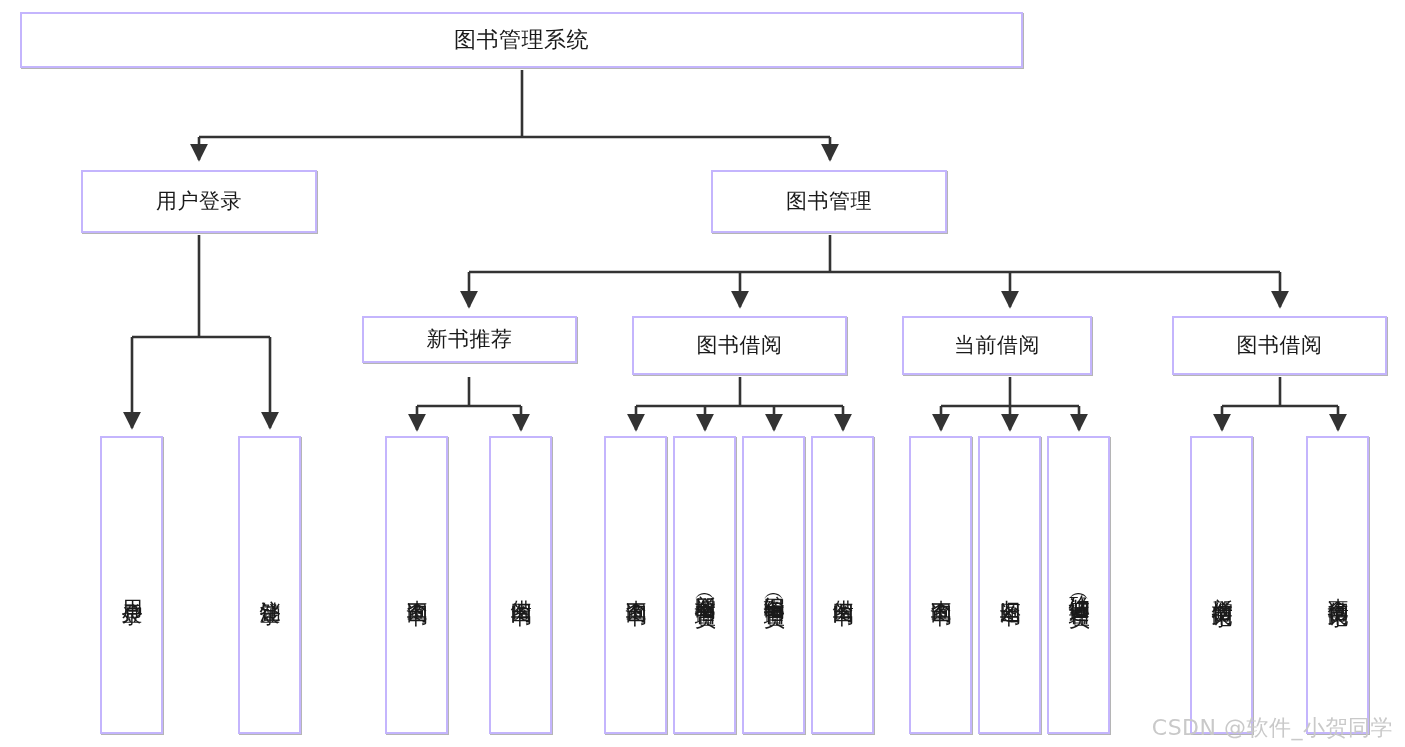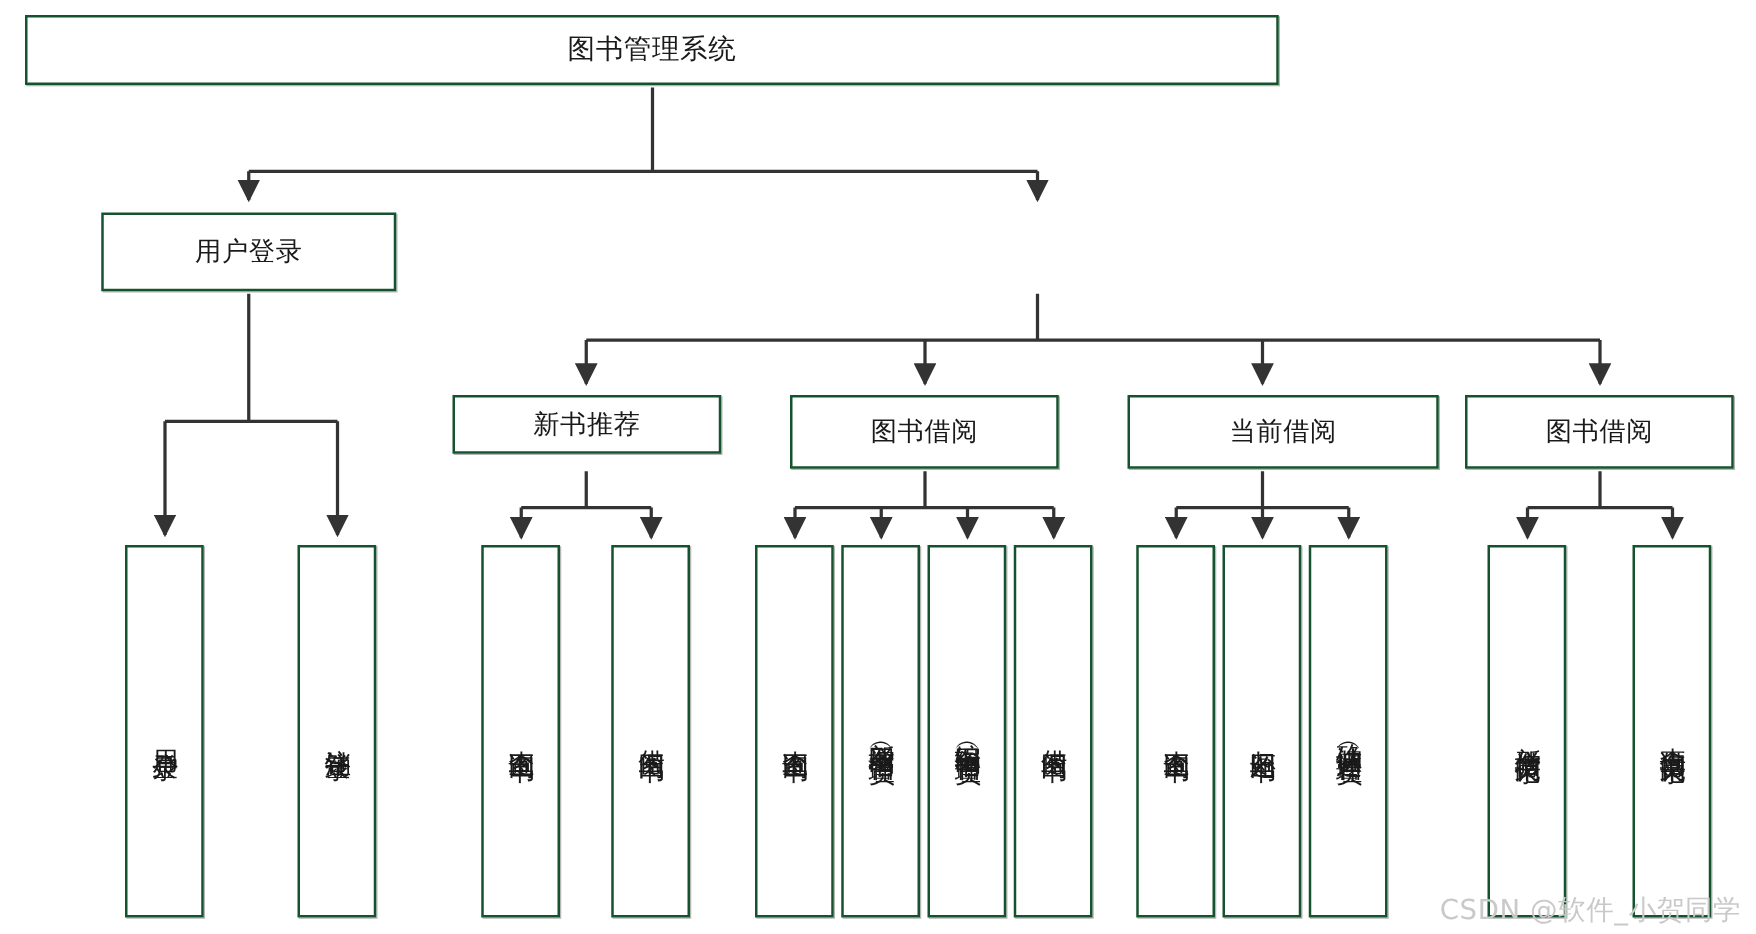--- a/index.html
+++ b/index.html
@@ -22,21 +22,21 @@
     position: absolute;
     left: 0;
     top: 0;
     width: 1405px;
     height: 747px;
     pointer-events: none;
   }
   .node {
     position: absolute;
     box-sizing: border-box;
-    border: 2px solid #14532d;
+    border: 2px solid #c4b5fd;
     background: #ffffff;
     display: flex;
     align-items: center;
     justify-content: center;
     color: #1a1a1a;
     box-shadow: 1px 1px 0 rgba(120,120,120,0.55);
   }
   .node .label {
     display: block;
     text-align: center;
@@ -135,28 +135,31 @@
     </g>
   </svg>
 
   <div class="node horiz root" style="left:20px; top:12px; width:1003px; height:56px;">
     <span class="label">图书管理系统</span>
   </div>
 
   <div class="node horiz" style="left:81px; top:170px; width:236px; height:63px;">
     <span class="label">用户登录</span>
   </div>
+  <div class="node horiz" style="left:711px; top:170px; width:236px; height:63px;">
+    <span class="label">图书管理</span>
+  </div>
 
   <div class="node horiz" style="left:362px; top:316px; width:215px; height:47px;">
     <span class="label">新书推荐</span>
   </div>
   <div class="node horiz" style="left:632px; top:316px; width:215px; height:59px;">
     <span class="label">图书借阅</span>
   </div>
-  <div class="node horiz" style="left:902px; top:316px; width:249px; height:59px;">
+  <div class="node horiz" style="left:902px; top:316px; width:190px; height:59px;">
     <span class="label">当前借阅</span>
   </div>
   <div class="node horiz" style="left:1172px; top:316px; width:215px; height:59px;">
     <span class="label">图书借阅</span>
   </div>
 
   <div class="node vert" style="left:100px; top:436px; width:63px; height:298px;">
     <span class="label">用户登录</span>
   </div>
   <div class="node vert" style="left:238px; top:436px; width:63px; height:298px;">

